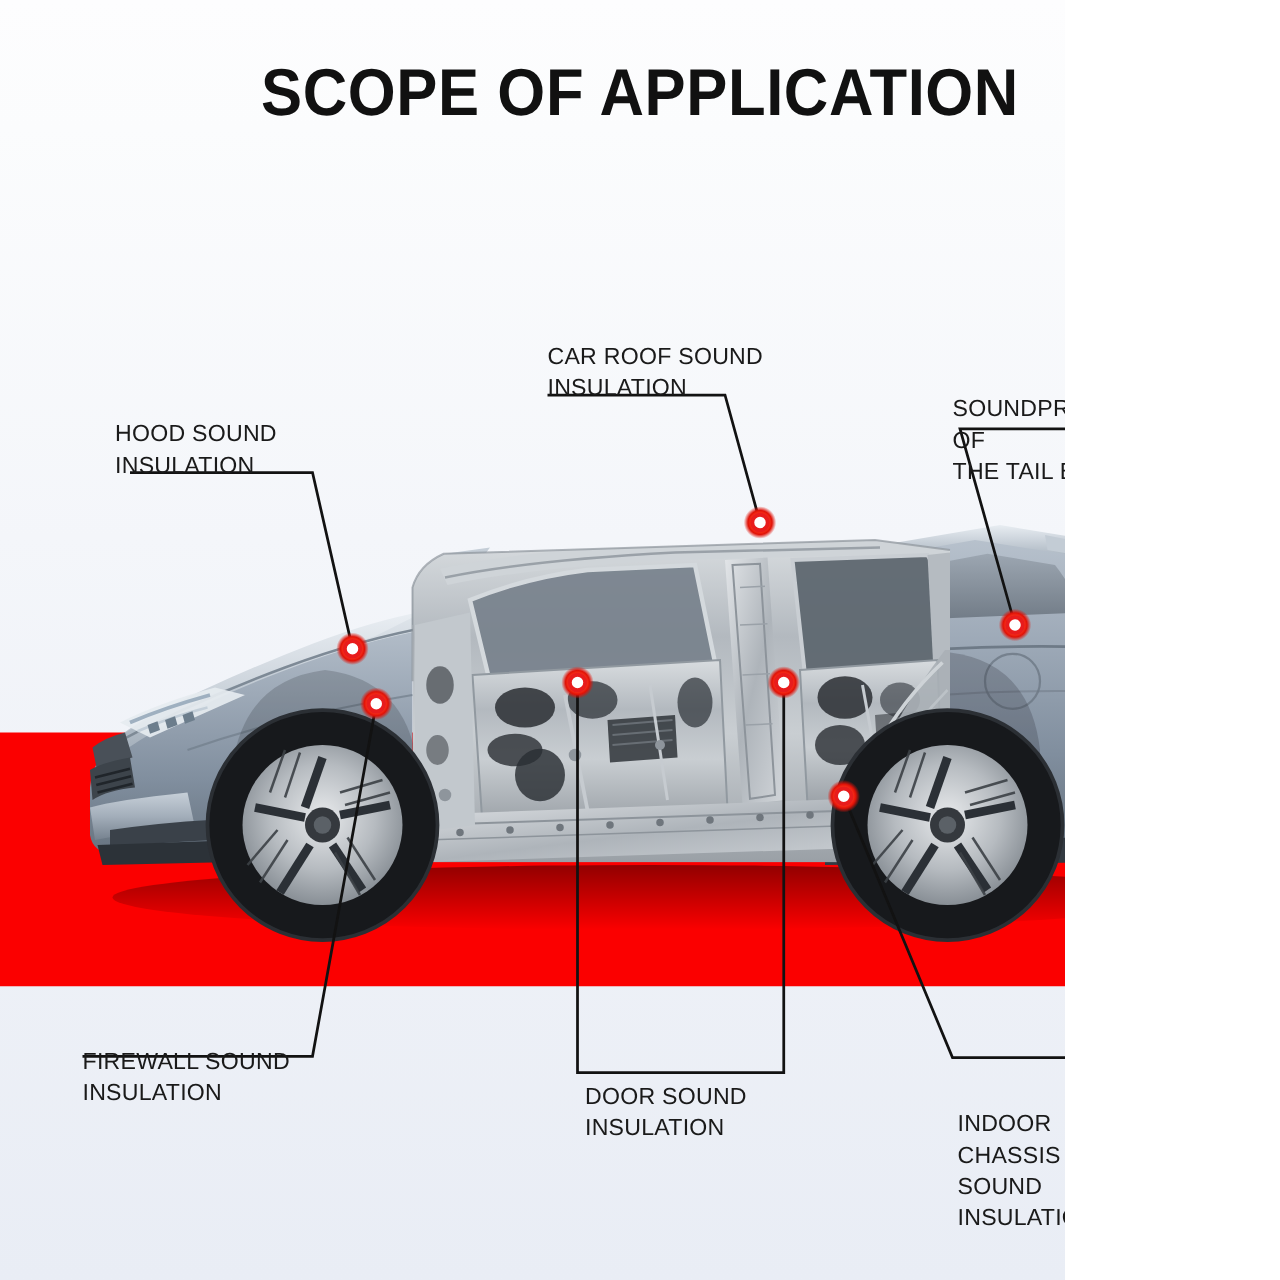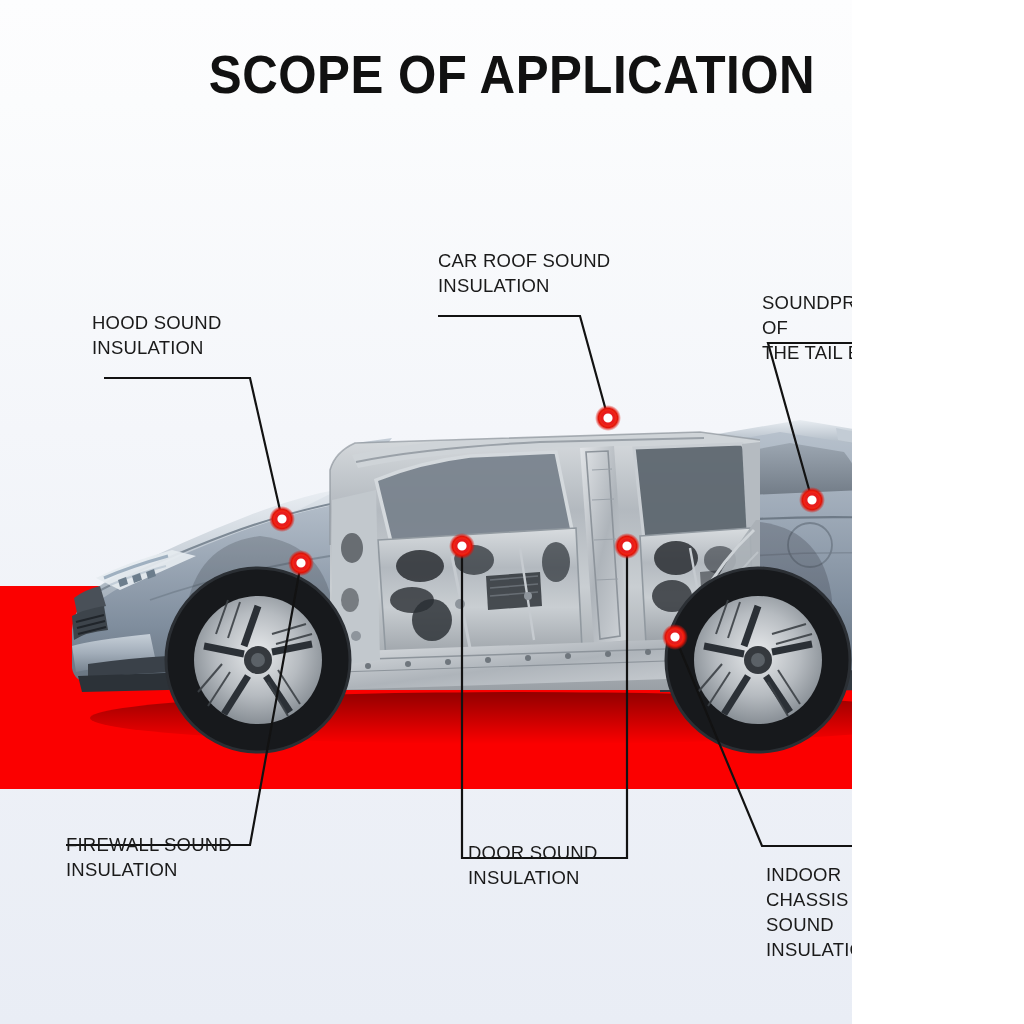--- a/index.html
+++ b/index.html
@@ -32,20 +32,21 @@
     white-space:nowrap;
   }
   
   .label{
     position:absolute;
     font-size:18.5px;
     line-height:25px;
     color:#1a1a1a;
     letter-spacing:.2px;
     white-space:pre-line;
+    margin-top:24px;
   }
   
   #carwrap{position:absolute;left:0;top:0;width:1024px;height:1024px;}
   svg{display:block;}
 </style>
 </head>
 <body>
 
 <div id="stage">
 
@@ -317,21 +318,21 @@
 
   <div class="title">SCOPE OF APPLICATION</div>
 
   <div id="labels">
       <div class="label" style="left: 92px; top: 310px;">HOOD SOUND
 INSULATION</div>
       <div class="label" style="left: 438px; top: 248px;">CAR ROOF SOUND
 INSULATION</div>
       <div class="label" style="left: 762px; top: 290px;">SOUNDPROOFING OF
 THE TAIL BOX</div>
-      <div class="label" style="left: 66px; top: 832px;">FIREWALL SOUND
+      <div class="label" style="left: 66px; top: 812px;">FIREWALL SOUND
 INSULATION</div>
       <div class="label" style="left: 468px; top: 840px;">DOOR SOUND
 INSULATION</div>
       <div class="label" style="left: 766px; top: 862px;">INDOOR CHASSIS
 SOUND INSULATION</div>
     </div>
 
 </div>
 
 </body></html>

